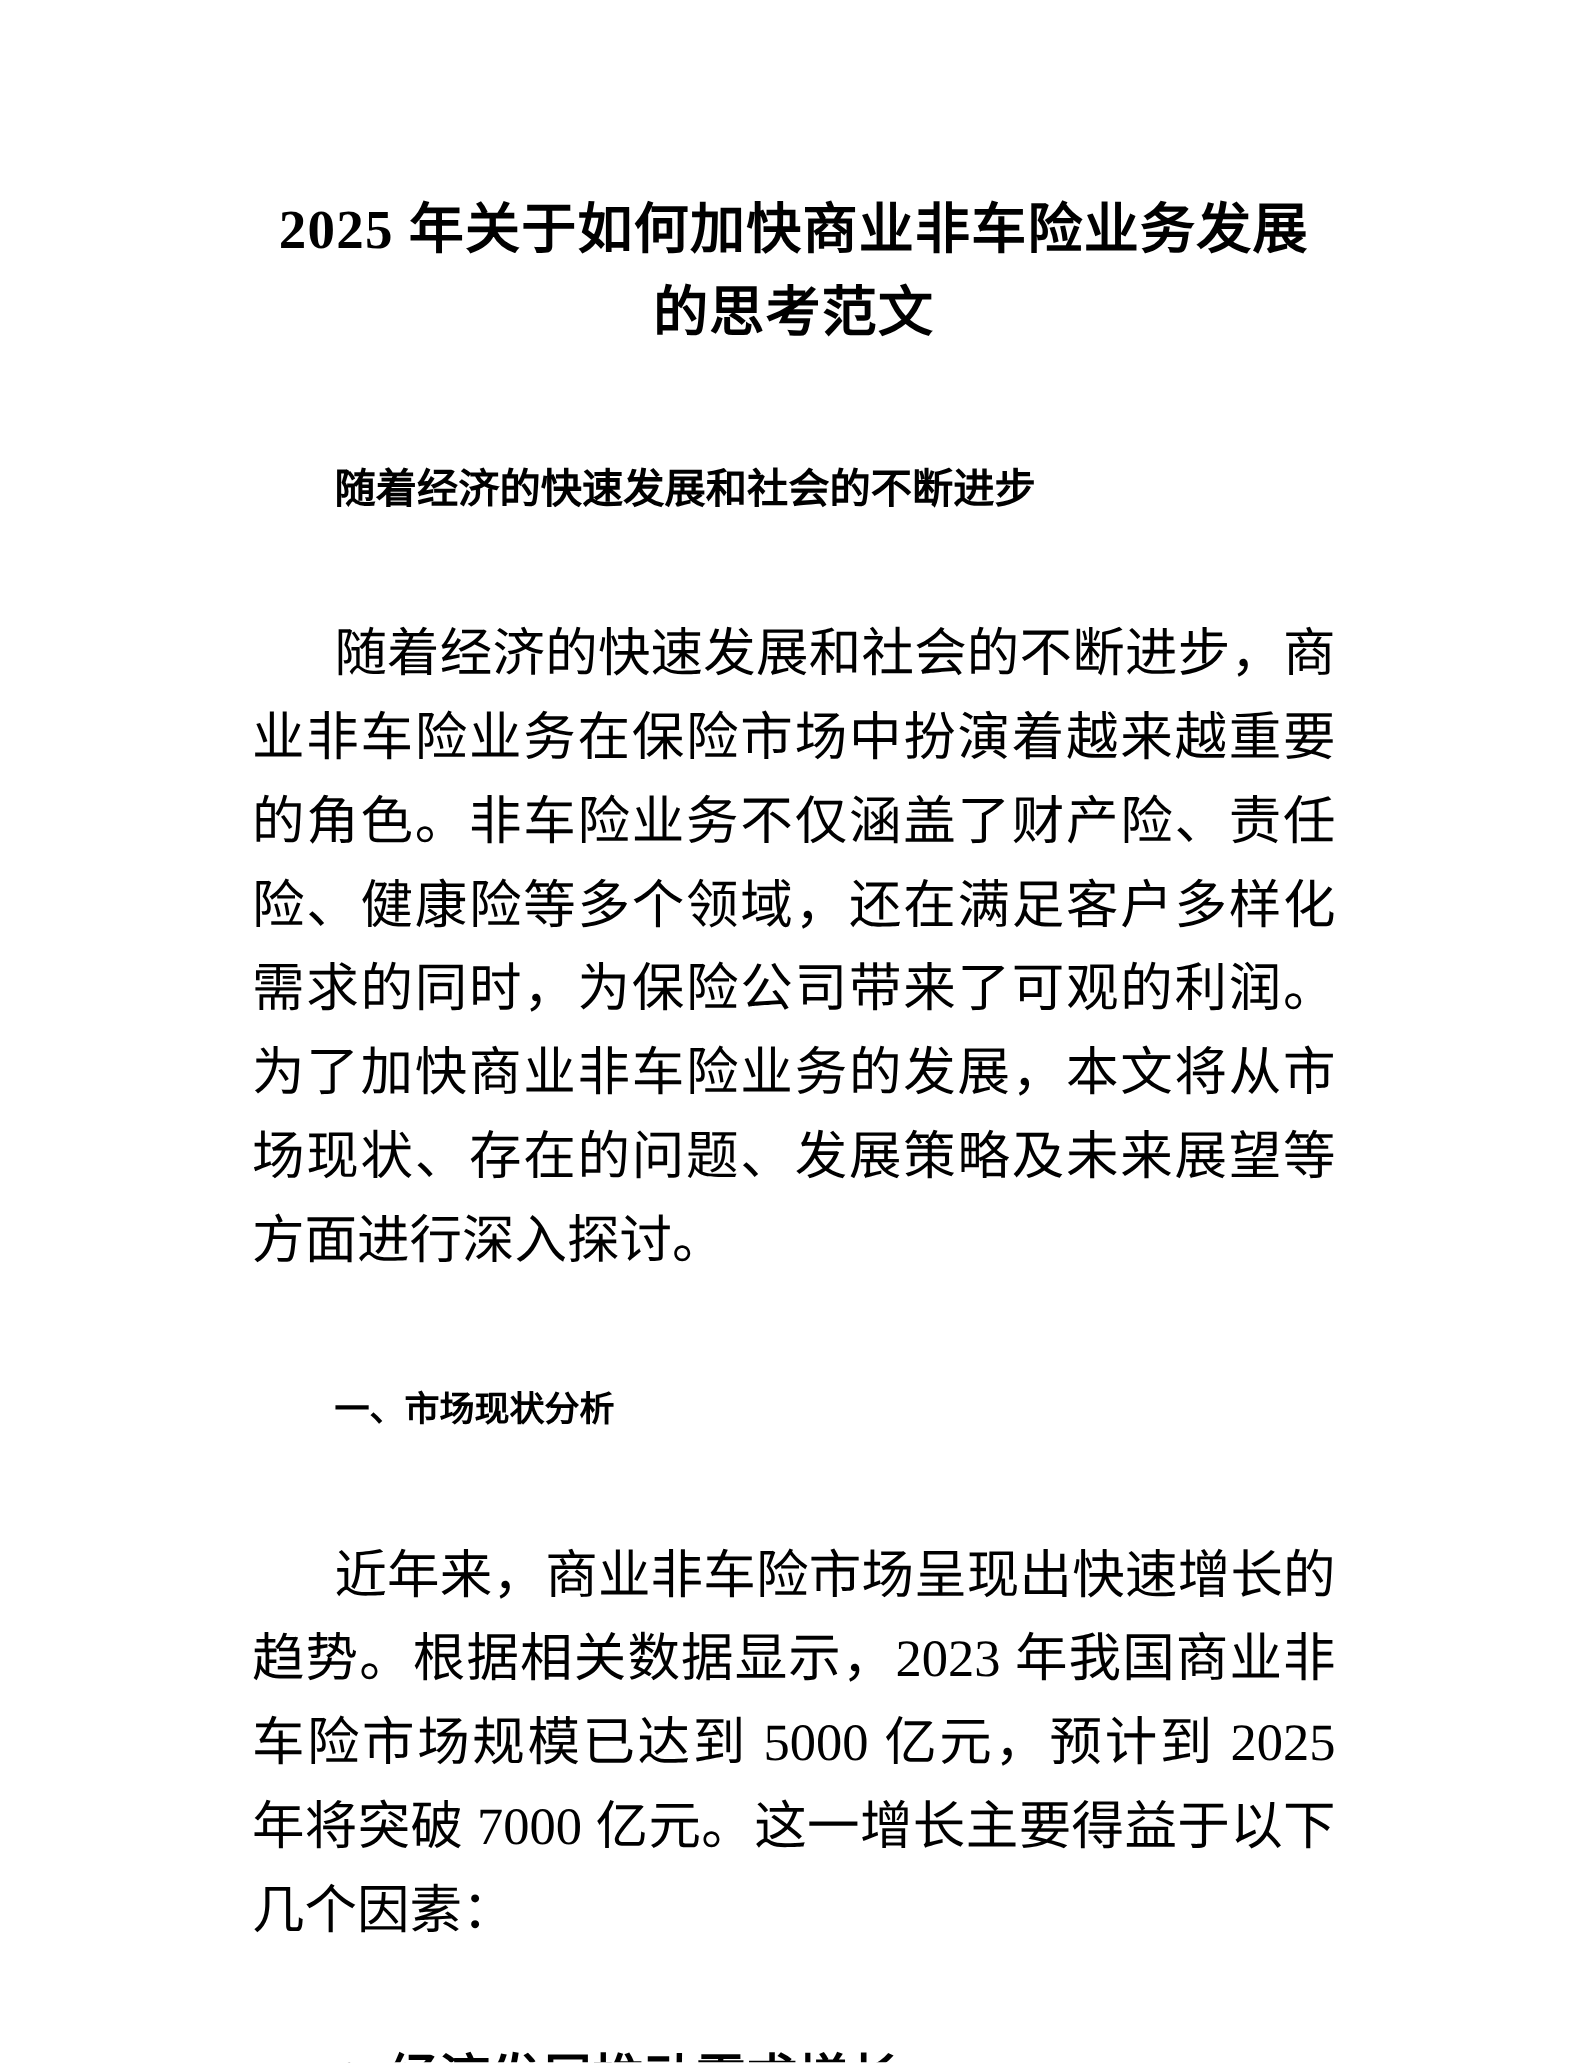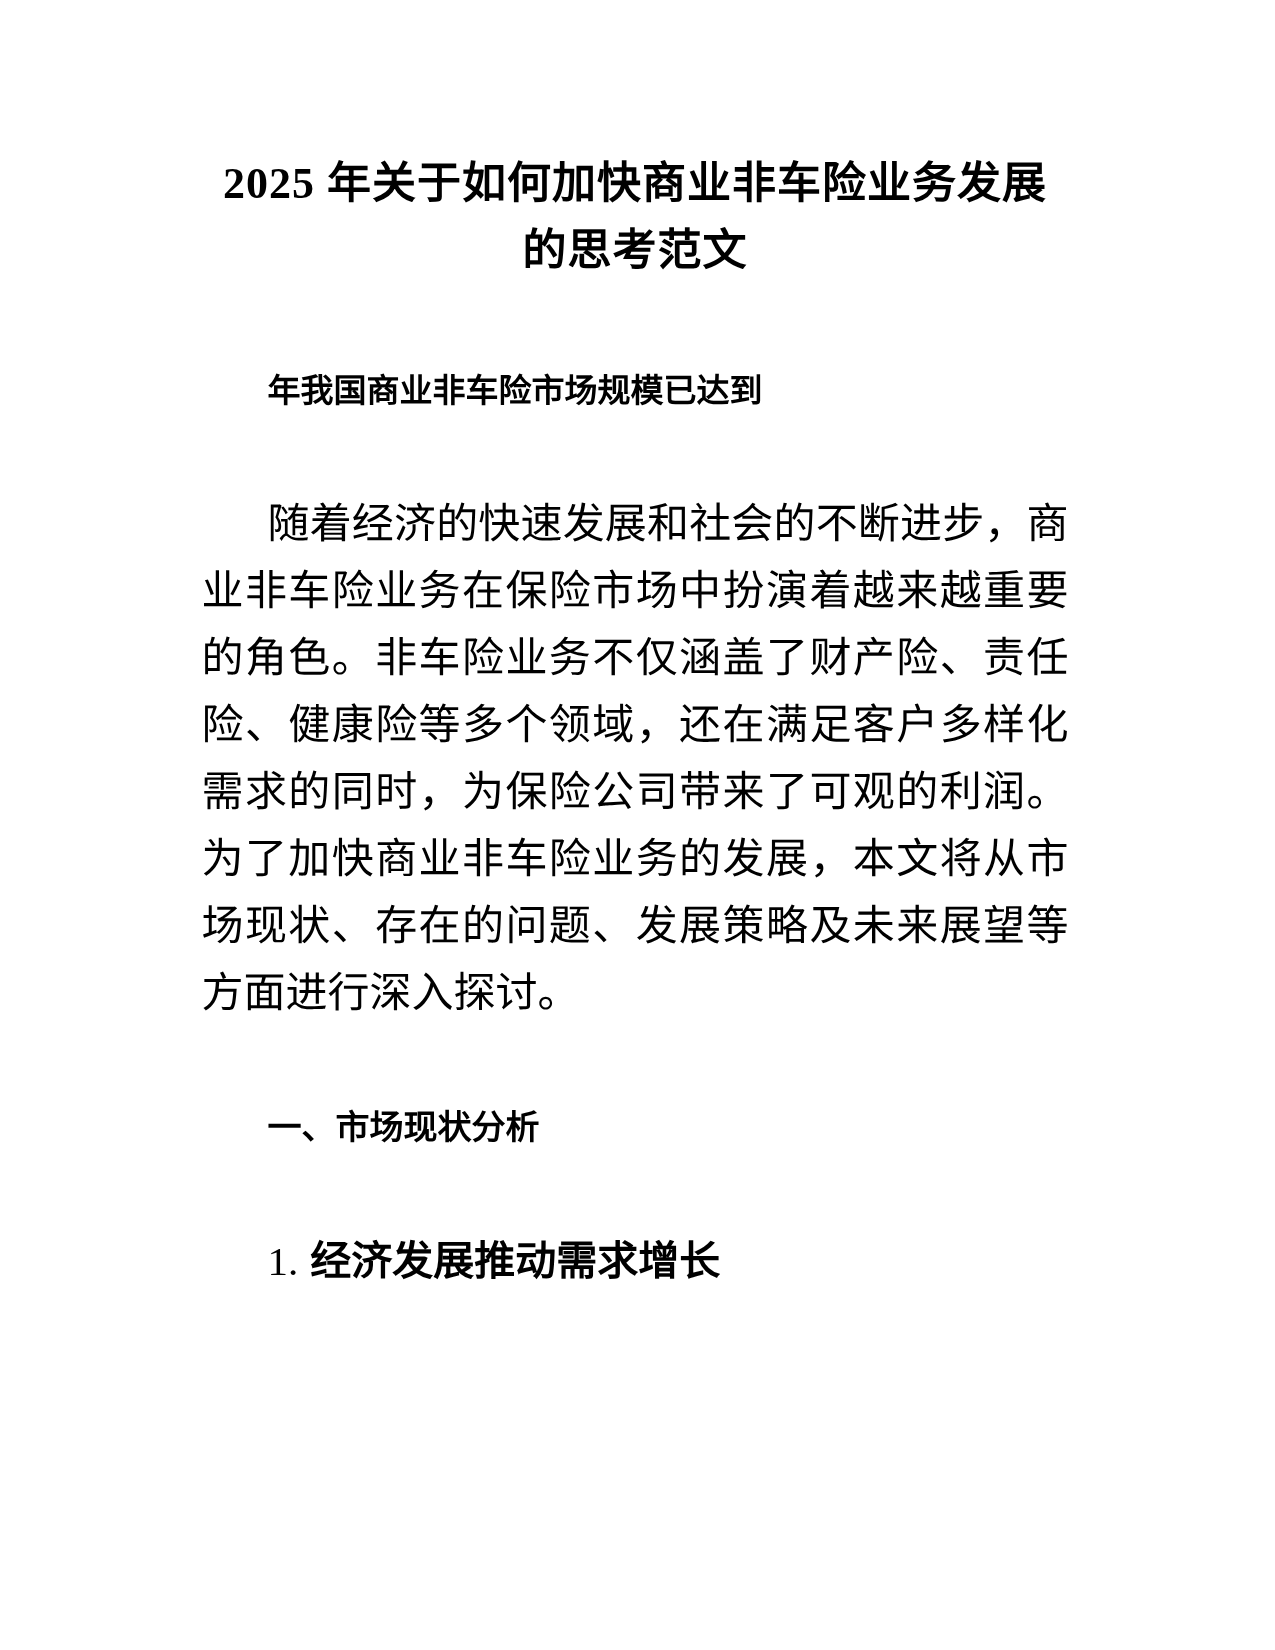--- a/index.html
+++ b/index.html
@@ -42,21 +42,21 @@
     font-size: 42px;
     line-height: 67px;
     font-weight: 400;
     text-indent: 66px;
     text-align: justify;
     text-justify: inter-ideograph;
   }
   .doc-section-heading {
     margin: 67px 0 0 0;
     font-family: "Liberation Sans", "DejaVu Sans", sans-serif;
-    font-size: 34px;
+    font-size: 28px;
     line-height: 67px;
     font-weight: 700;
     text-indent: 66px;
   }
   .doc-subsection-heading {
     margin: 67px 0 0 0;
     font-size: 41px;
     line-height: 67px;
     padding-left: 66px;
   }
@@ -70,24 +70,25 @@
     font-weight: 700;
   }
 </style>
 </head>
 <body>
 
 <div class="doc-page">
 
   <h1 class="doc-title">2025 年关于如何加快商业非车险业务发展的思考范文</h1>
 
-  <h2 class="doc-subtitle">年我国商业非车险市场规模已达到</h2>
+  <h2 class="doc-subtitle">随着经济的快速发展和社会的不断进步</h2>
 
   <p class="doc-paragraph">随着经济的快速发展和社会的不断进步，商业非车险业务在保险市场中扮演着越来越重要的角色。非车险业务不仅涵盖了财产险、责任险、健康险等多个领域，还在满足客户多样化需求的同时，为保险公司带来了可观的利润。为了加快商业非车险业务的发展，本文将从市场现状、存在的问题、发展策略及未来展望等方面进行深入探讨。</p>
 
   <h3 class="doc-section-heading">一、市场现状分析</h3>
 
+  <p class="doc-paragraph">近年来，商业非车险市场呈现出快速增长的趋势。根据相关数据显示，2023 年我国商业非车险市场规模已达到 5000 亿元，预计到 2025 年将突破 7000 亿元。这一增长主要得益于以下几个因素：</p>
 
   <h4 class="doc-subsection-heading">
     <span class="subsection-number">1.</span><span class="subsection-title">经济发展推动需求增长</span>
   </h4>
 
 </div>
 
 </body></html>

